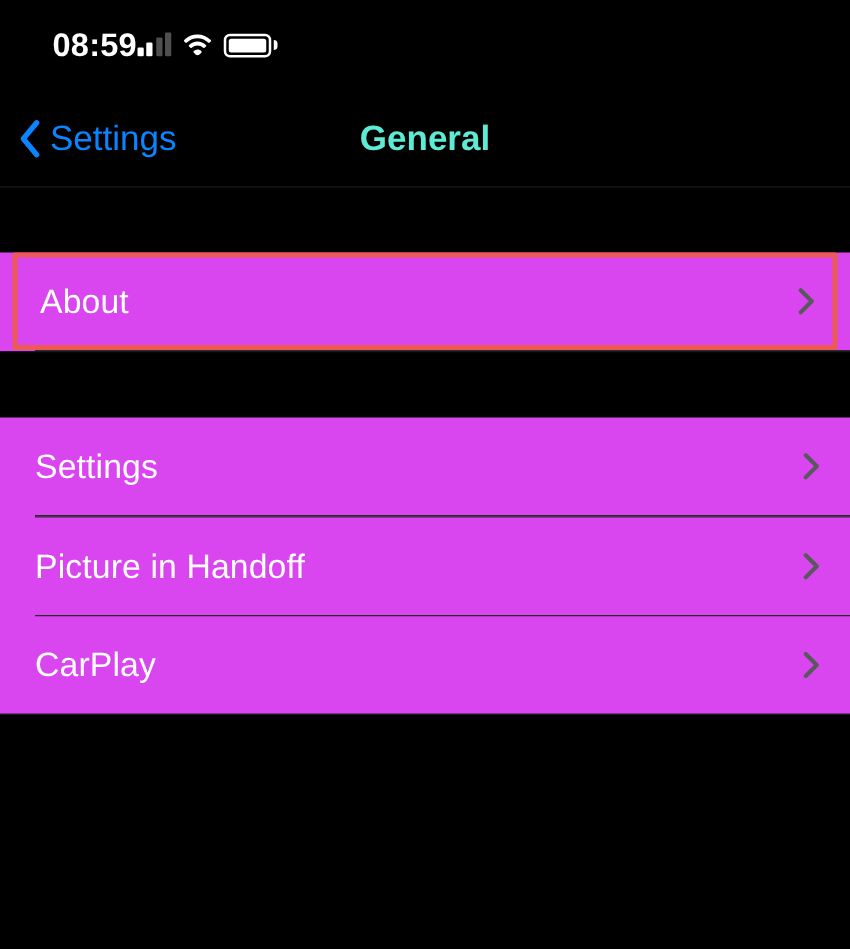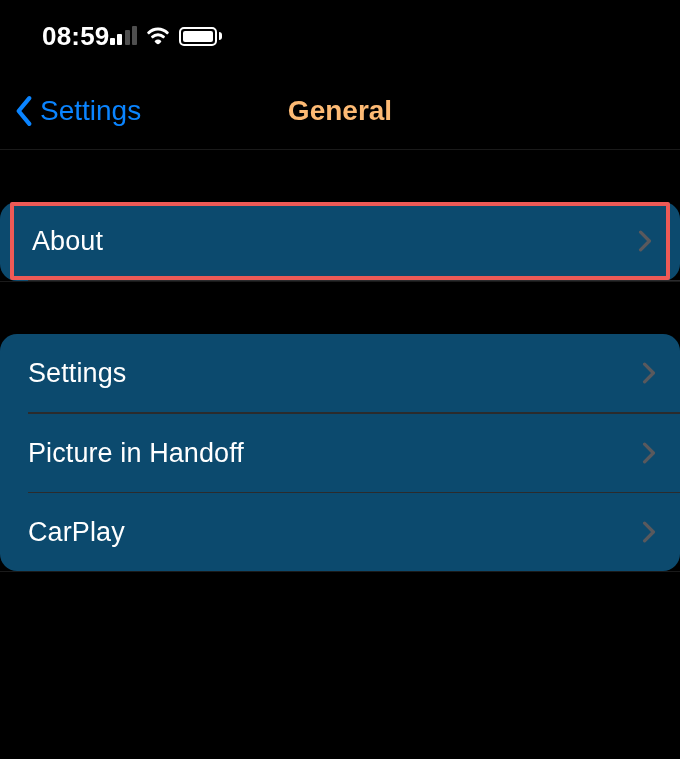--- a/index.html
+++ b/index.html
@@ -94,30 +94,29 @@
       font-size: 28px;
       font-weight: 400;
     }
     .back-chevron svg { display: block; }
     .nav-title {
       position: absolute;
       left: 50%;
       transform: translateX(-50%);
       font-size: 28px;
       font-weight: 600;
-      color: #fdba74;
+      color: #5eead4;
     }
     
     .group-gap {
       height: 52px;
       background: #000;
     }
     .group {
-      background: #0c4a6e;
-      border-radius: 17px;
+      background: #d946ef;
     }
     .row {
       display: flex;
       align-items: center;
       justify-content: space-between;
       height: 78px;
       padding: 0 24px 0 28px;
     }
     .row-label {
       font-size: 27px;

